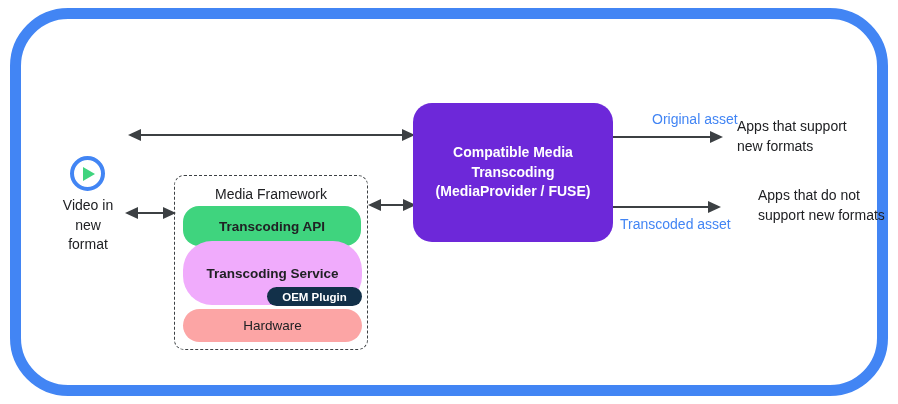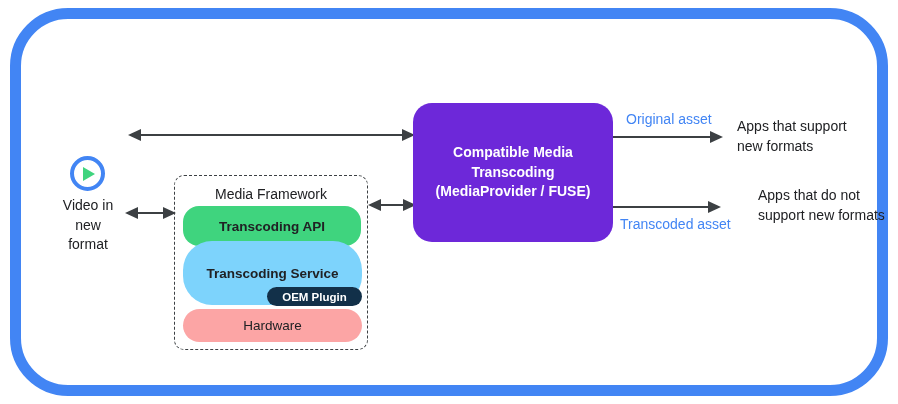--- a/index.html
+++ b/index.html
@@ -28,21 +28,21 @@
   .head-r{right:-2px;border-left:13px solid #3c4043;}
   .head-l{left:-2px;border-right:13px solid #3c4043;}
 
   
   .mf{position:absolute;left:174px;top:175px;width:194px;height:175px;box-sizing:border-box;
       border:1.6px dashed #3c4043;border-radius:10px;}
   .mf-title{position:absolute;left:0;top:10px;width:100%;text-align:center;font-size:14px;}
   .pill{position:absolute;box-sizing:border-box;display:flex;align-items:center;justify-content:center;
         font-weight:bold;font-size:13.5px;}
   .pill-api{left:8px;top:30px;width:178px;height:40px;border-radius:16px;background:#3fd47e;}
-  .pill-service{left:8px;top:65px;width:179px;height:64px;border-radius:29px;background:#7dd3fc;}
+  .pill-service{left:8px;top:65px;width:179px;height:64px;border-radius:29px;background:#f0abfc;}
   .pill-oem{left:92px;top:111px;width:95px;height:19px;border-radius:10px;background:#123049;
             color:#ffffff;font-size:11.5px;}
   .pill-hw{left:8px;top:133px;width:179px;height:33px;border-radius:17px;background:#fca5a5;font-weight:normal;}
 
   
   .cmt{position:absolute;left:413px;top:103px;width:200px;height:139px;border-radius:19px;
        background:#6d28d9;color:#ffffff;font-weight:bold;font-size:14px;line-height:19.5px;
        display:flex;flex-direction:column;align-items:center;justify-content:center;text-align:center;}
 </style>
 </head>
@@ -93,21 +93,21 @@
     <div class="pill pill-oem">OEM Plugin</div>
     <div class="pill pill-hw">Hardware</div>
   </div>
 
   <div class="cmt">
     <span class="ln">Compatible Media</span>
     <span class="ln">Transcoding</span>
     <span class="ln">(MediaProvider / FUSE)</span>
   </div>
 
-  <div class="txt blue" style="left:626px;top:110px;">Original asset</div>
+  <div class="txt blue" style="left:652px;top:110px;">Original asset</div>
 
   <div class="txt" style="left:737px;top:117px;">
     <span class="ln">Apps that support</span>
     <span class="ln">new formats</span>
   </div>
 
   <div class="txt blue" style="left:620px;top:215px;">Transcoded asset</div>
 
   <div class="txt" style="left:737px;top:186px;margin-left:21px;">
     <span class="ln">Apps that do not</span>

